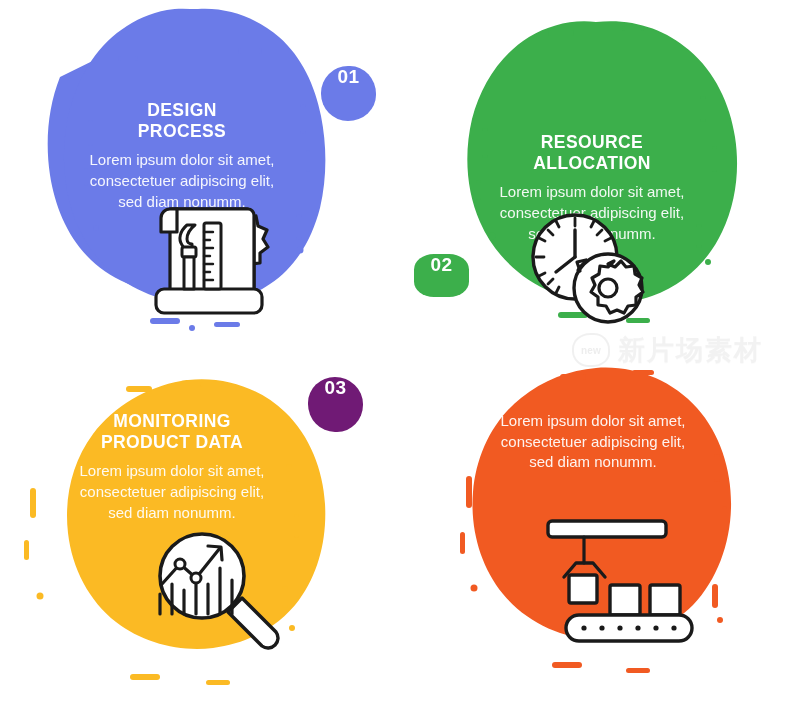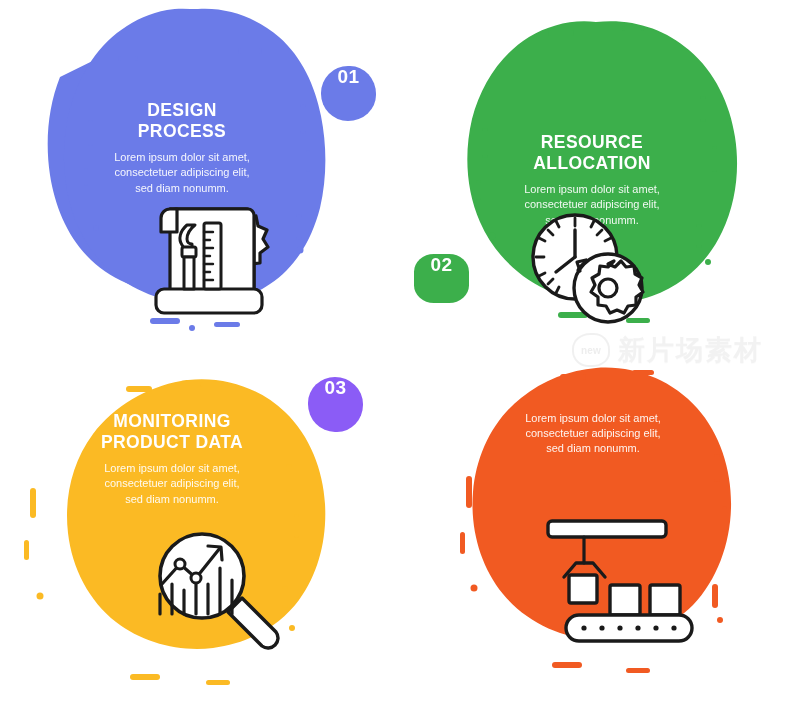--- a/index.html
+++ b/index.html
@@ -53,21 +53,21 @@
   .title {
     font-size: 17.5px;
     font-weight: bold;
     letter-spacing: 0.4px;
     line-height: 1.18;
     margin: 0 0 9px 0;
     text-transform: uppercase;
     white-space: pre-line;
   }
   .body-text {
-    font-size: 11px;
+    font-size: 15px;
     line-height: 1.38;
     margin: 0;
     color: rgba(255,255,255,0.93);
     white-space: pre-line;
   }
 
   .s1 .text-block { left: 52px;  top: 100px; }
   .s2 .text-block { left: 462px; top: 100px; }
   .s3 .text-block { left: 42px;  top: 411px; }
   .s4 .text-block { left: 463px; top: 411px; }
@@ -79,24 +79,24 @@
     align-items: flex-start;
     justify-content: center;
     color: #ffffff;
     font-size: 19px;
     font-weight: bold;
     letter-spacing: 0.5px;
     z-index: 5;
   }
   .badge-01 { left: 321px; top: 66px;  width: 55px; height: 55px;
               background: #6B7BE8; border-radius: 50% 48% 52% 50% / 50% 52% 48% 50%; }
-  .badge-02 { left: 414px; top: 254px; width: 55px; height: 49px;
+  .badge-02 { left: 414px; top: 254px; width: 55px; height: 43px;
               background: #3CAF4B; border-radius: 36% 36% 36% 36% / 36% 36% 36% 36%; }
   .badge-03 { left: 308px; top: 377px; width: 55px; height: 55px;
-              background: #8b5cf6; border-radius: 50% 52% 48% 50% / 48% 50% 50% 52%; }
+              background: #701a75; border-radius: 50% 52% 48% 50% / 48% 50% 50% 52%; }
   .badge-04 { left: 424px; top: 587px; width: 56px; height: 56px;
               background: #F15A22; border-radius: 48% 52% 50% 50% / 52% 48% 50% 50%; }
 
   
   .icon-wrap {
     position: absolute;
     z-index: 4;
   }
   .icon-wrap svg { display: block; }
   .ic1 { left: 148px; top: 203px; }

